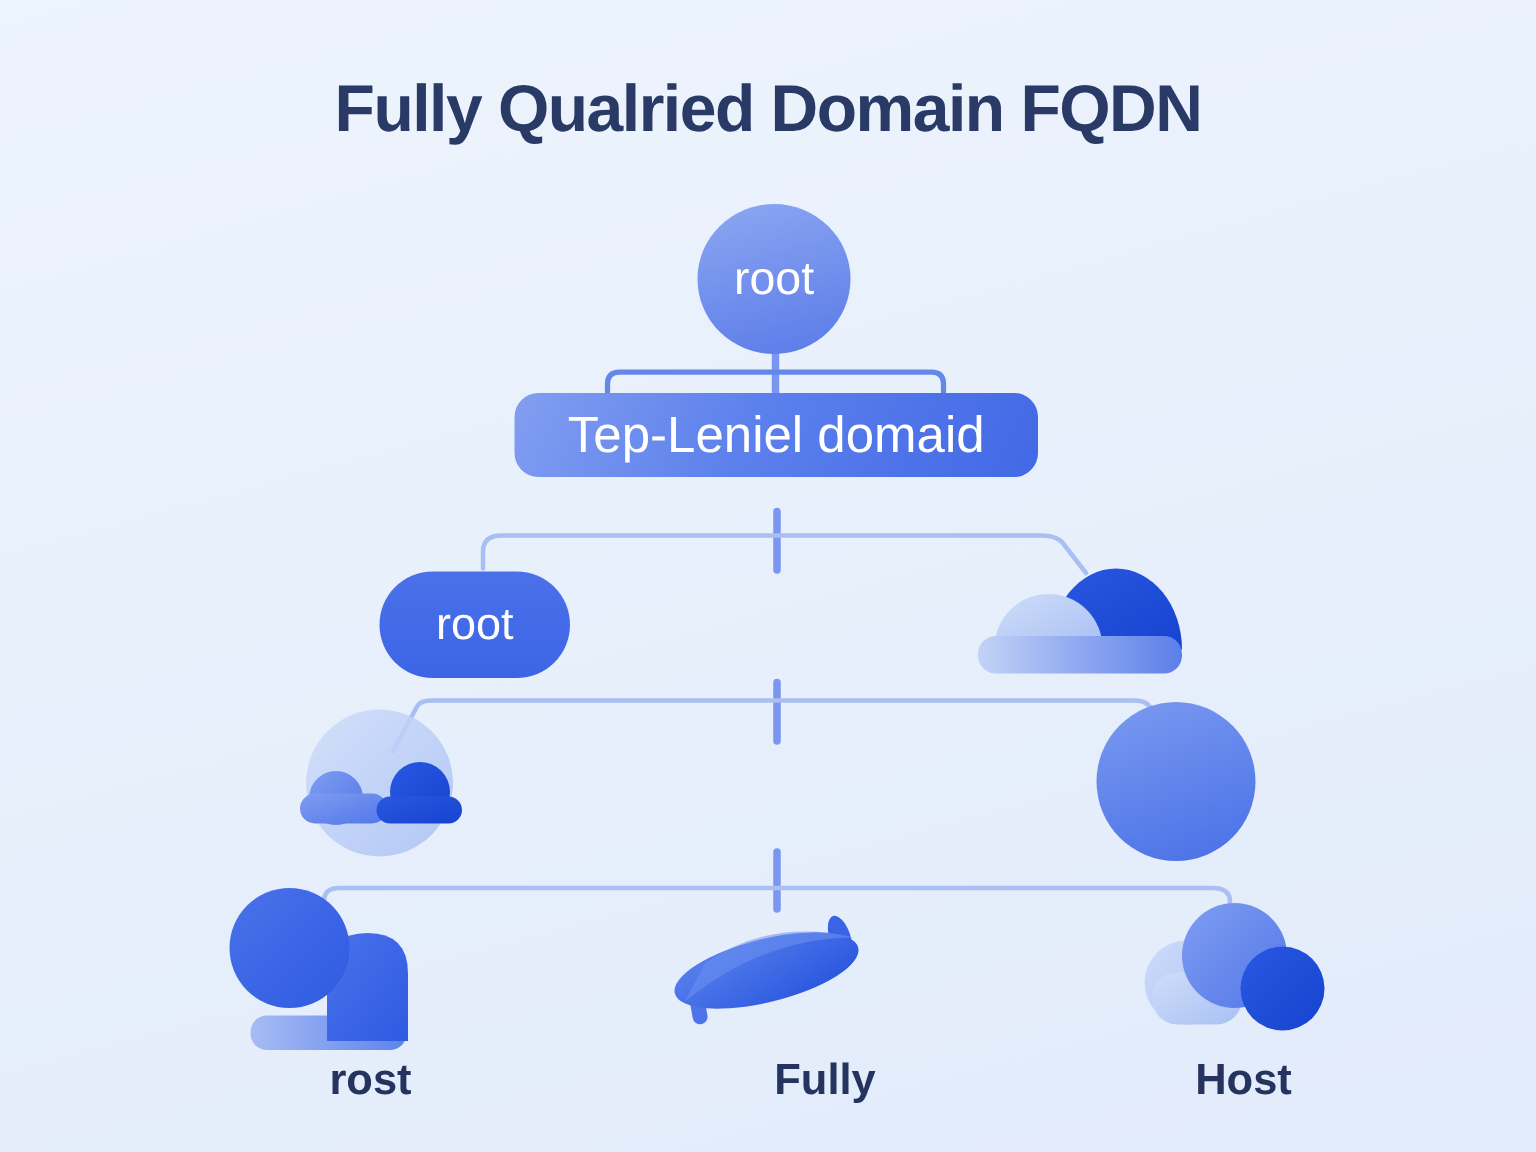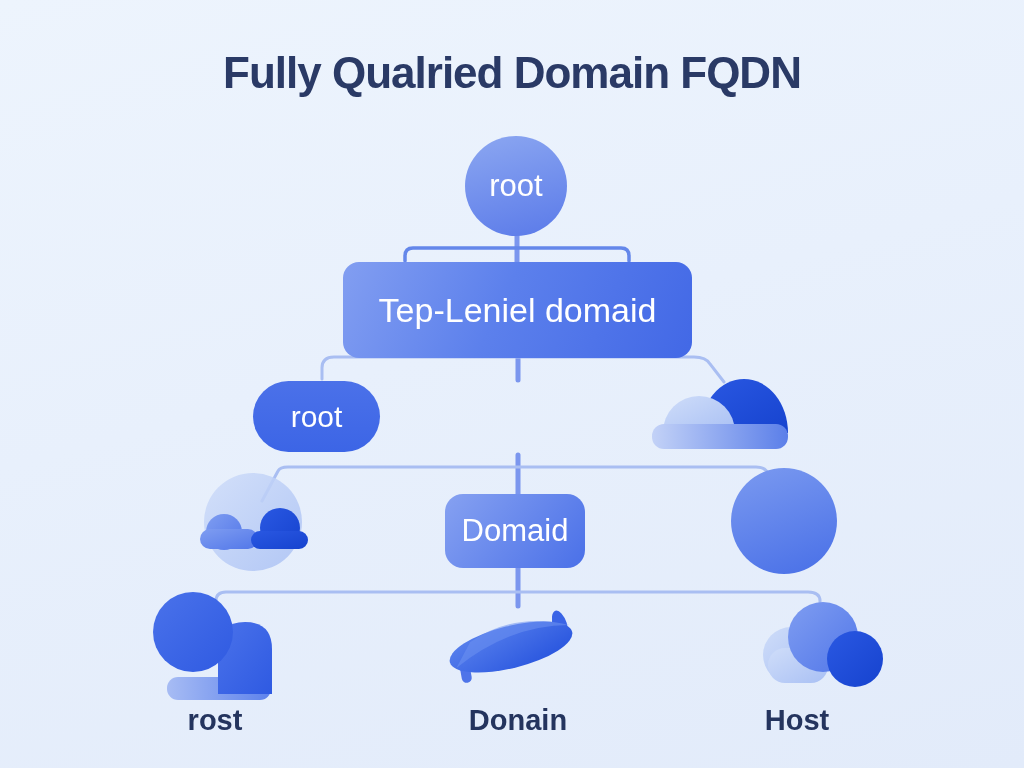--- a/index.html
+++ b/index.html
@@ -15,21 +15,21 @@
   .node{
     position:absolute;display:flex;align-items:center;justify-content:center;
     color:#ffffff;font-weight:400;
   }
   .node-root{
     left:465px;top:136px;width:102px;height:100px;border-radius:50%;
     background:linear-gradient(165deg,#8ca7f1 0%,#5a7ae9 100%);
     font-size:31px;
   }
   .node-tld{
-    left:343px;top:262px;width:349px;height:96px;border-radius:16px;
+    left:343px;top:262px;width:349px;height:56px;border-radius:16px;
     background:linear-gradient(115deg,#829ef1 0%,#5c80ec 45%,#4268e6 100%);
     font-size:34px;
   }
   .node-pill-left{
     left:253px;top:381px;width:127px;height:71px;border-radius:36px;
     background:linear-gradient(180deg,#4b71e9 0%,#3c65e6 100%);
     font-size:30px;
   }
   .node-pill-mid{
     left:452px;top:378px;width:133px;height:77px;border-radius:39px;
@@ -40,21 +40,21 @@
     left:445px;top:494px;width:140px;height:74px;border-radius:18px;
     background:linear-gradient(130deg,#86a1f1 0%,#4a70e8 100%);
     font-size:31px;
   }
   .node-circle-right{
     left:731px;top:468px;width:106px;height:106px;border-radius:50%;
     background:linear-gradient(160deg,#7b9af0 0%,#486fe7 100%);
   }
   .footer-label{
     position:absolute;top:704px;transform:translateX(-50%);
-    font-size:29px;font-weight:700;color:#24345e;white-space:nowrap;
+    font-size:29px;font-weight:700;color:#24345e;white-space:nowrap;margin-left:32px;
   }
   .fl-left{left:215px;}
   .fl-mid{left:518px;}
   .fl-right{left:797px;}
   svg.layer{position:absolute;left:0;top:0;}
   .nodes{position:absolute;left:0;top:0;width:100%;height:100%;}
 </style>
 </head>
 <body>
 
@@ -141,22 +141,21 @@
   <div class="nodes">
     <div class="title">Fully Qualried Domain FQDN</div>
 
     <div class="node node-root">root</div>
 
     <div class="node node-tld">Tep-Leniel domaid</div>
 
     <div class="node node-pill-left">root</div>
 
 
-    <div class="node node-domaid">Domaid</div>
 
     <div class="node node-circle-right"></div>
 
     <div class="footer-label fl-left">rost</div>
-    <div class="footer-label fl-mid">Donain</div>
+    <div class="footer-label fl-mid">Fully</div>
     <div class="footer-label fl-right">Host</div>
   </div>
 
 </div>
 
 </body></html>

